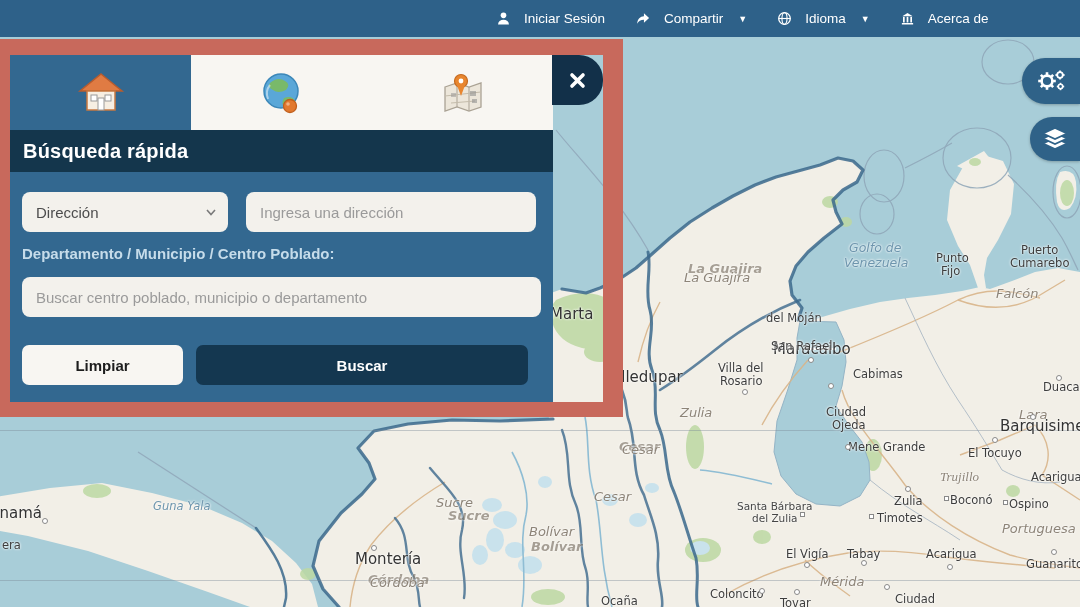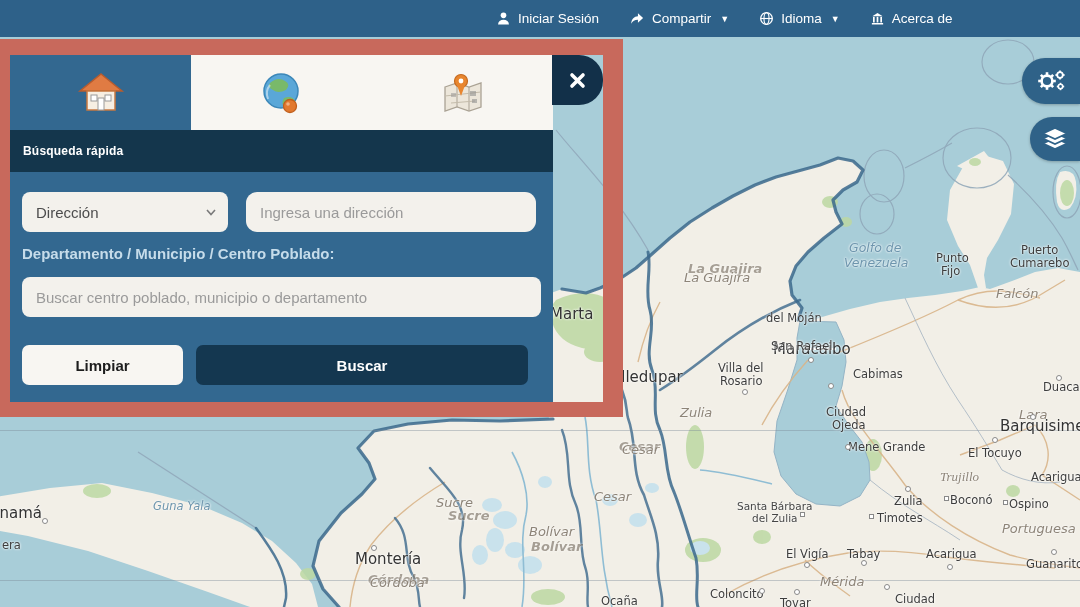--- a/index.html
+++ b/index.html
@@ -17,45 +17,45 @@
   .region-ghost{font-size:13px;font-style:italic;color:#7d7468;opacity:.65;filter:blur(.6px);font-weight:bold;}
   .water{font-size:12.5px;font-style:italic;color:#6d95ad;}
   .water-sm{font-size:11.5px;font-style:italic;color:#6d95ad;}
   .mk{position:absolute;box-sizing:border-box;}
   .mk.dot{width:6px;height:6px;border:1.4px solid #898989;border-radius:50%;background:#fff;}
   .mk.square{width:5px;height:5px;border:1.3px solid #898989;background:#fff;}
   
   .topbar{position:absolute;left:0;top:0;width:1080px;height:37px;background:#2e6189;z-index:7;
           display:flex;align-items:center;}
   .topbar-items{position:absolute;left:496px;top:0;height:37px;display:flex;align-items:center;gap:30px;}
-  .tb-item{display:flex;align-items:center;gap:7px;color:#fff;font-size:13.5px;cursor:pointer;}
+  .tb-item{display:flex;align-items:center;gap:13px;color:#fff;font-size:13.5px;cursor:pointer;}
   .tb-item svg{display:block;}
   .tb-caret{font-size:9px;margin-left:2px;}
   
   .hl{position:absolute;background:#c8695c;z-index:5;}
   .hl-top{left:0;top:39px;width:623px;height:16px;}
   .hl-left{left:0;top:39px;width:10px;height:378px;}
   .hl-right{left:603px;top:39px;width:20px;height:378px;}
   .hl-bottom{left:0;top:402px;width:623px;height:15px;}
   
   .panel{position:absolute;left:10px;top:55px;width:543px;height:347px;z-index:6;}
   .tabs{display:flex;height:75px;}
   .tab{flex:1;display:flex;align-items:center;justify-content:center;background:#f8f6f2;cursor:pointer;}
   .tab.active{background:#336890;}
   .panel-header{height:42px;background:#14364c;display:flex;align-items:center;}
-  .panel-title{color:#fff;font-size:12px;font-weight:bold;padding-left:13px;letter-spacing:.2px;}
+  .panel-title{color:#fff;font-size:20px;font-weight:bold;padding-left:13px;letter-spacing:.2px;}
   .panel-body{height:230px;background:#336890;box-sizing:border-box;padding:20px 12px 16px 12px;}
   .row1{display:flex;gap:18px;}
   .sel{width:206px;height:40px;background:#f3f1ec;border-radius:8px;display:flex;align-items:center;
        justify-content:space-between;padding:0 10px 0 14px;box-sizing:border-box;cursor:pointer;}
   .sel-text{font-size:15px;color:#4d4d4d;}
   .tinput{height:40px;background:#f3f1ec;border:none;border-radius:8px;font-size:15px;color:#4d4d4d;
           padding:0 14px;box-sizing:border-box;font-family:"Liberation Sans",sans-serif;}
   .tinput::placeholder{color:#9a9a9a;opacity:1;}
-  .in1{width:290px;border-radius:11px;}
+  .in1{width:290px;}
   .in2{width:519px;margin-top:15px;}
   .form-label{margin-top:13px;font-size:15px;font-weight:bold;color:#c6dcea;}
   .btn-row{margin-top:28px;display:flex;gap:13px;}
   .btn{height:40px;border:none;border-radius:7px;font-size:15px;font-weight:bold;cursor:pointer;
        font-family:"Liberation Sans",sans-serif;}
   .btn-clear{width:161px;background:#f8f6f2;color:#1d1d1d;}
   .btn-search{width:332px;background:#143750;color:#fff;}
   .close-btn{position:absolute;left:542px;top:0;width:51px;height:50px;background:#123049;
              border-radius:0 24px 24px 0;display:flex;align-items:center;justify-content:center;cursor:pointer;}
   

